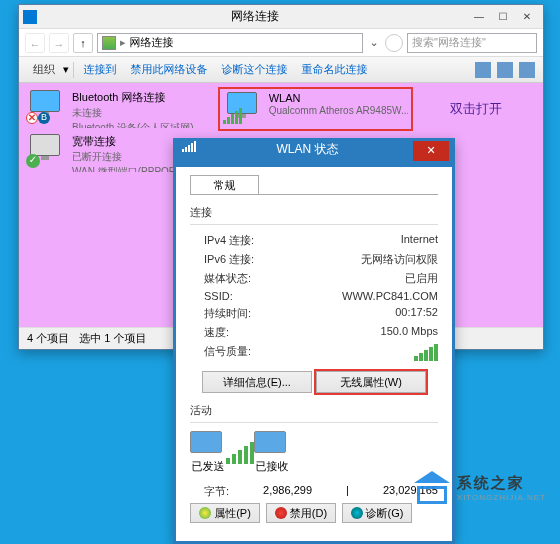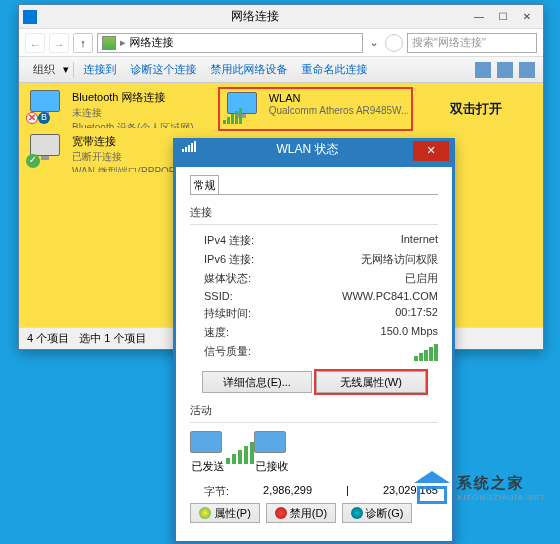--- a/index.html
+++ b/index.html
@@ -1,17 +1,17 @@
 <!DOCTYPE html>
 <html><head>
 <meta charset="utf-8">
 <style>
 *{margin:0;padding:0;box-sizing:border-box;font-family:"Microsoft YaHei",SimSun,sans-serif;font-size:11px}
 body{background:#1ba1e2;width:560px;height:544px;position:relative;overflow:hidden}
-.window{position:absolute;background:#fde047;box-shadow:0 4px 12px rgba(0,0,0,.3)}
+.window{position:absolute;background:#f0abfc;box-shadow:0 4px 12px rgba(0,0,0,.3)}
 .main-win{left:18px;top:4px;width:526px;height:346px;border:1px solid #5a7fa3}
 .titlebar{height:24px;background:#f0f0f0;border-bottom:1px solid #ddd;display:flex;align-items:center;padding:0 4px}
 .title-icon{width:14px;height:14px;background:#0078d4;margin-right:6px}
 .title-text{flex:1;text-align:center;font-size:12px}
 .winbtns{display:flex}
 .winbtn{width:24px;height:18px;display:flex;align-items:center;justify-content:center;font-size:10px;color:#444}
 .navbar{height:28px;background:#fff;border-bottom:1px solid #ddd;display:flex;align-items:center;padding:0 6px;gap:4px}
 .navarrow{width:20px;height:20px;border:1px solid #ccc;border-radius:2px;display:flex;align-items:center;justify-content:center}
 .navarrow.dis{opacity:.4}
 .addrbar{flex:1;height:20px;border:1px solid #abadb3;display:flex;align-items:center;padding:0 4px;gap:4px}
@@ -33,30 +33,30 @@
 .monitor::after{content:"";position:absolute;bottom:-5px;left:10px;width:8px;height:4px;background:#999}
 .overlay-x{position:absolute;bottom:0;left:0;width:12px;height:12px;border-radius:50%;background:#fff;color:#e53935;text-align:center;line-height:10px;font-weight:bold;font-size:10px;border:1px solid #e53935}
 .overlay-bt{position:absolute;bottom:0;left:12px;width:12px;height:12px;border-radius:50%;background:#0a64a0;color:#fff;text-align:center;line-height:11px;font-size:9px}
 .overlay-chk{position:absolute;bottom:0;left:0;width:14px;height:14px;border-radius:50%;background:#4caf50;color:#fff;text-align:center;line-height:12px;font-size:10px}
 .wifi-bars{position:absolute;bottom:2px;left:0;display:flex;align-items:flex-end;gap:1px}
 .wb{width:3px;background:#4caf50}
 .wb1{height:4px}.wb2{height:7px}.wb3{height:10px}.wb4{height:13px}.wb5{height:16px}
 .conn-txt{display:flex;flex-direction:column;gap:1px;overflow:hidden}
 .conn-name{font-size:11px;color:#000}
 .conn-sub{font-size:10px;color:#666;white-space:nowrap}
-.annot{position:absolute;color:#0f172a;font-size:13px;font-weight:bold}
+.annot{position:absolute;color:#4c1d95;font-size:13px;font-weight:normal}
 .statusbar{position:absolute;bottom:0;left:0;right:0;height:22px;background:#f0f0f0;border-top:1px solid #ddd;display:flex;align-items:center;padding:0 8px;gap:10px}
 .stat-win{left:173px;top:138px;width:282px;height:406px;border:3px solid #2b7cbf;background:#fff}
 .stat-title{height:26px;background:#2b7cbf;display:flex;align-items:flex-start;color:#fff;padding:0 6px}
 .stat-title .title-text{font-size:12px}
 .stat-close{width:36px;height:20px;background:#c42b1c;color:#fff;text-align:center;line-height:18px;margin-right:-3px}
 .sig-icon{display:flex;align-items:flex-end;gap:1px;margin-right:6px}
 .sig-icon .sb{width:2px;background:#fff}
 .stat-body{padding:8px 14px 0 14px;display:flex;flex-direction:column}
-.tab{width:29px;height:20px;background:#fff;border:1px solid #aaa;border-bottom:none;text-align:center;line-height:19px;margin-left:0}
+.tab{width:69px;height:20px;background:#fff;border:1px solid #aaa;border-bottom:none;text-align:center;line-height:19px;margin-left:0}
 .tabline{height:1px;background:#aaa;margin-top:-1px}
 .grp{margin-top:10px}
 .grp-title{color:#333;margin-bottom:4px}
 .grp-line{height:1px;background:#ddd;margin-bottom:6px}
 .kv{display:flex;justify-content:space-between;padding:2px 0 2px 14px}
 .kv .k{color:#333}
 .kv .v{color:#333}
 .kv .vsig{display:flex;align-items:flex-end;gap:1px}
 .kv .vsig .sb{width:4px;background:#4caf50}
 .btnrow{display:flex;justify-content:center;gap:4px;margin-top:8px}
@@ -100,22 +100,22 @@
     </div>
     <span class="dropdown">⌄</span>
     <span class="circbtn"></span>
     <div class="search">搜索"网络连接"</div>
   </div>
   <div class="toolbar">
     <span class="tbtn">组织</span>
       <span>▾</span>
     <span class="tsep"></span>
     <span class="tbtn blue">连接到</span>
+    <span class="tbtn blue">禁用此网络设备</span>
     <span class="tbtn blue">诊断这个连接</span>
-    <span class="tbtn blue">禁用此网络设备</span>
     <span class="tbtn blue">重命名此连接</span>
     <div class="ticons">
       <span class="ticon"></span>
       <span class="ticon"></span>
       <span class="ticon"></span>
     </div>
   </div>
   <div class="content">
     <div class="conn">
       <div class="conn-icon">

